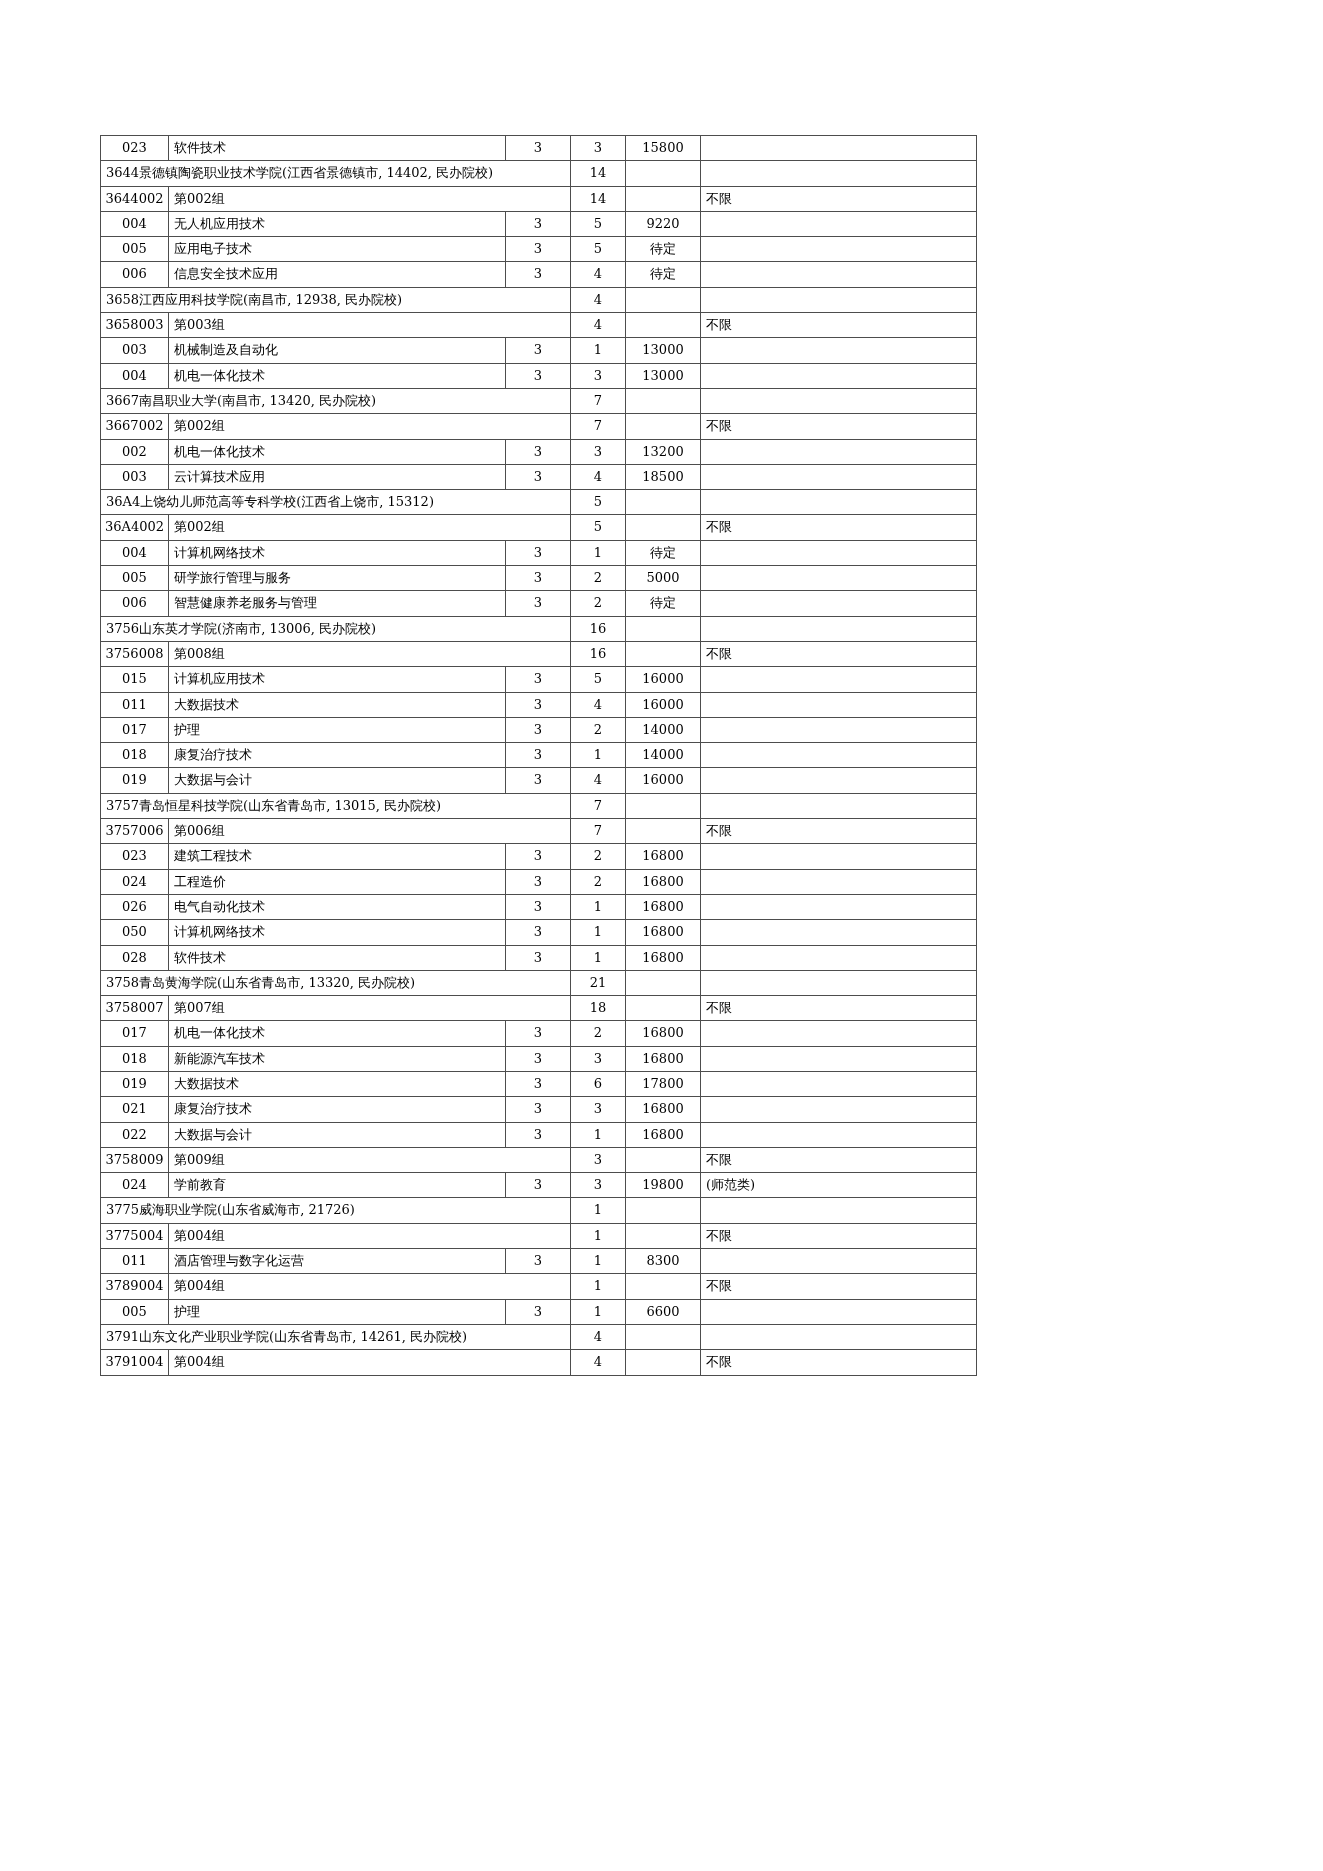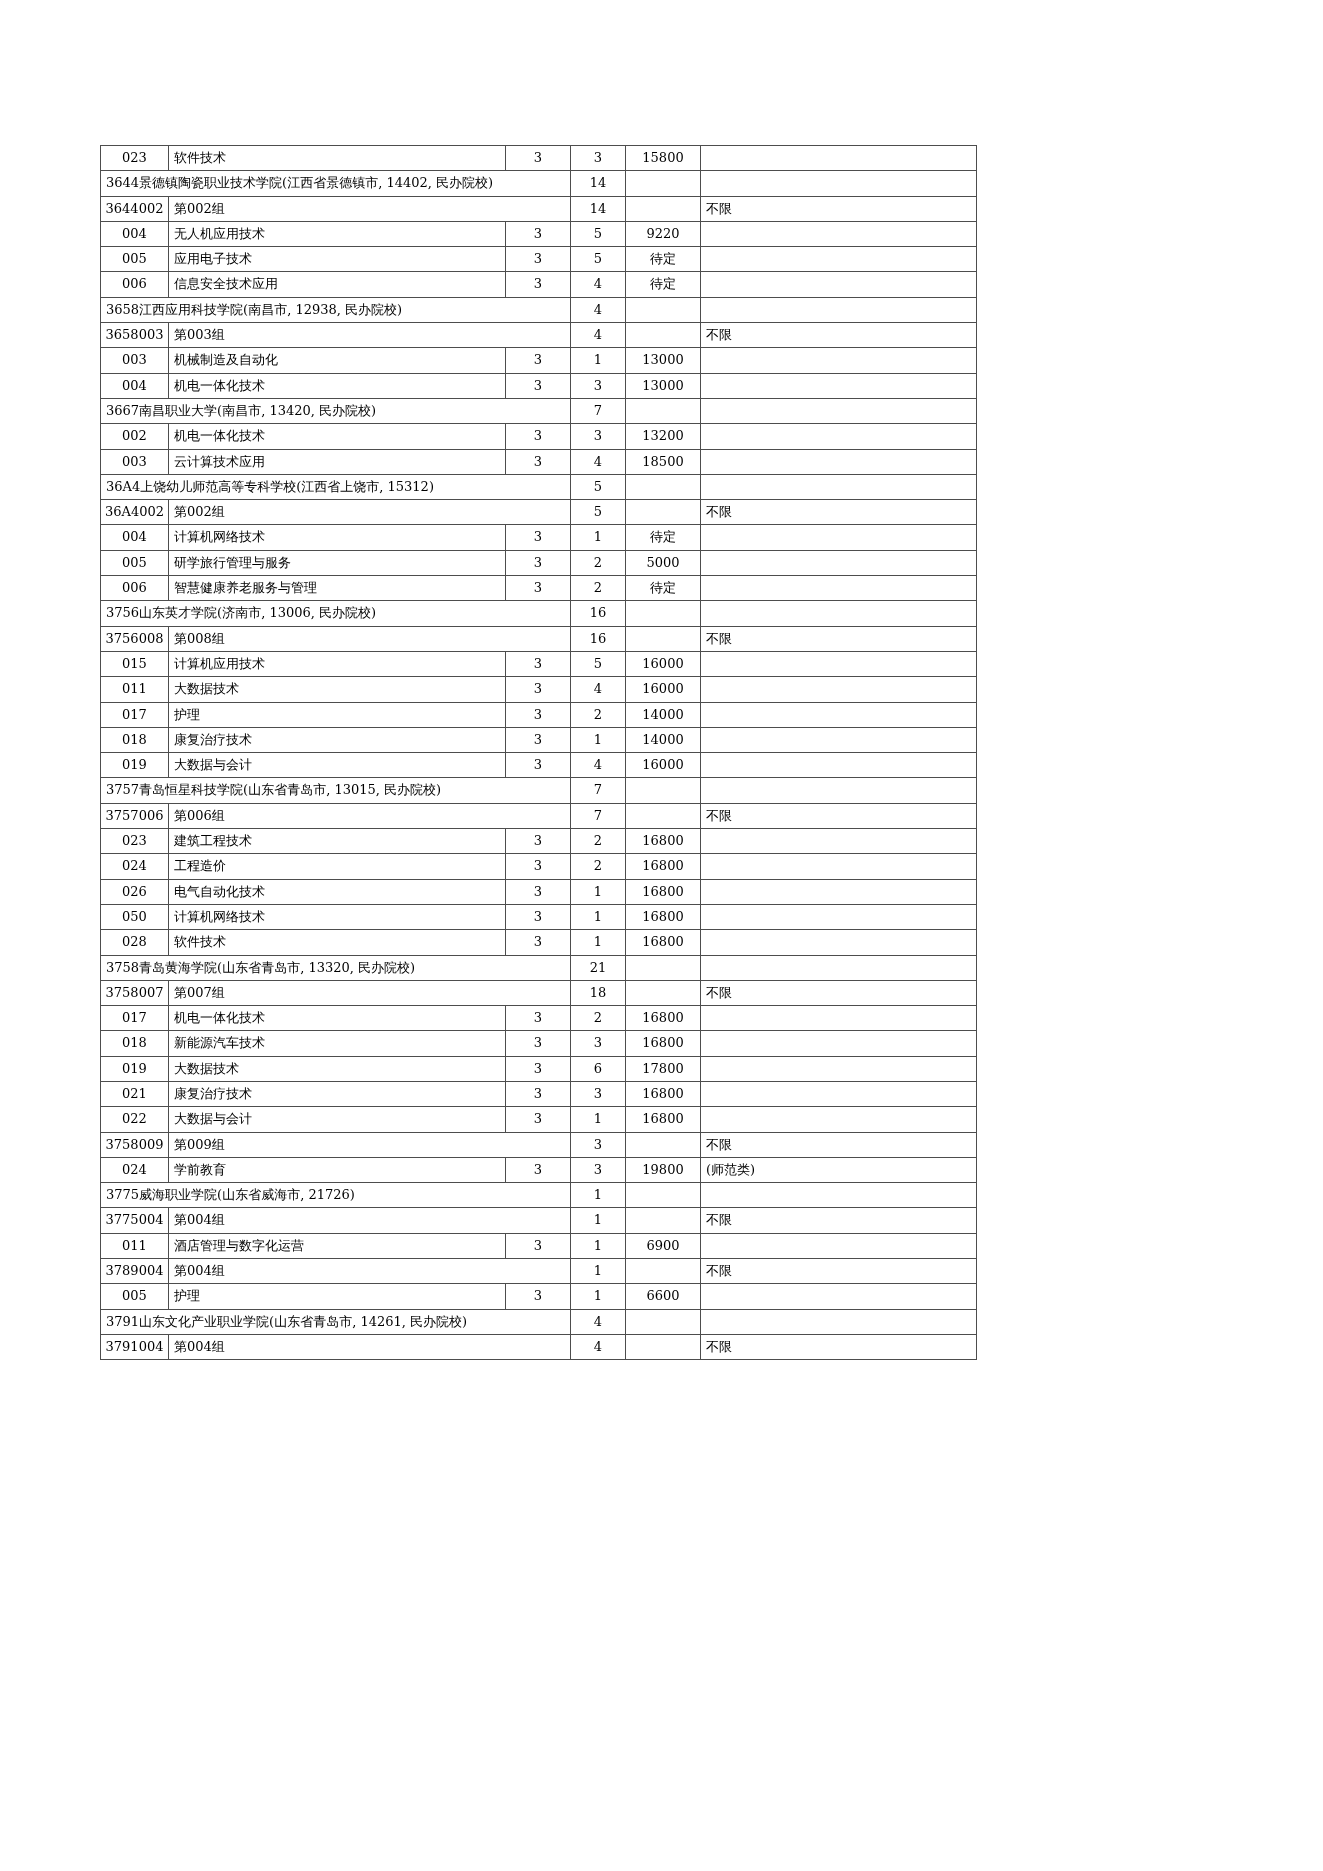--- a/index.html
+++ b/index.html
@@ -10,21 +10,21 @@
   body {
     width: 1323px;
     height: 1871px;
     position: relative;
     font-family: "DejaVu Serif", "Liberation Serif", serif;
     color: #000000;
   }
   .sheet {
     position: absolute;
     left: 100px;
-    top: 145px;
+    top: 135px;
     width: 876px;
   }
   table.plan {
     border-collapse: collapse;
     table-layout: fixed;
     width: 876px;
   }
   table.plan td {
     border: 1px solid #4d4d4d;
     height: 24.3px;
@@ -137,20 +137,27 @@
           <td class="center">13000</td>
           <td class="left"></td>
         </tr>
         <tr>
           <td class="left" colspan="3">3667南昌职业大学(南昌市, 13420, 民办院校)</td>
           <td class="center">7</td>
           <td class="center"></td>
           <td class="left"></td>
         </tr>
         <tr>
+          <td class="center">3667002</td>
+          <td class="left" colspan="2">第002组</td>
+          <td class="center">7</td>
+          <td class="center"></td>
+          <td class="left">不限</td>
+        </tr>
+        <tr>
           <td class="center">002</td>
           <td class="left">机电一体化技术</td>
           <td class="center">3</td>
           <td class="center">3</td>
           <td class="center">13200</td>
           <td class="left"></td>
         </tr>
         <tr>
           <td class="center">003</td>
           <td class="left">云计算技术应用</td>
@@ -381,21 +388,21 @@
           <td class="left" colspan="2">第004组</td>
           <td class="center">1</td>
           <td class="center"></td>
           <td class="left">不限</td>
         </tr>
         <tr>
           <td class="center">011</td>
           <td class="left">酒店管理与数字化运营</td>
           <td class="center">3</td>
           <td class="center">1</td>
-          <td class="center">6900</td>
+          <td class="center">8300</td>
           <td class="left"></td>
         </tr>
         <tr>
           <td class="center">3789004</td>
           <td class="left" colspan="2">第004组</td>
           <td class="center">1</td>
           <td class="center"></td>
           <td class="left">不限</td>
         </tr>
         <tr>

